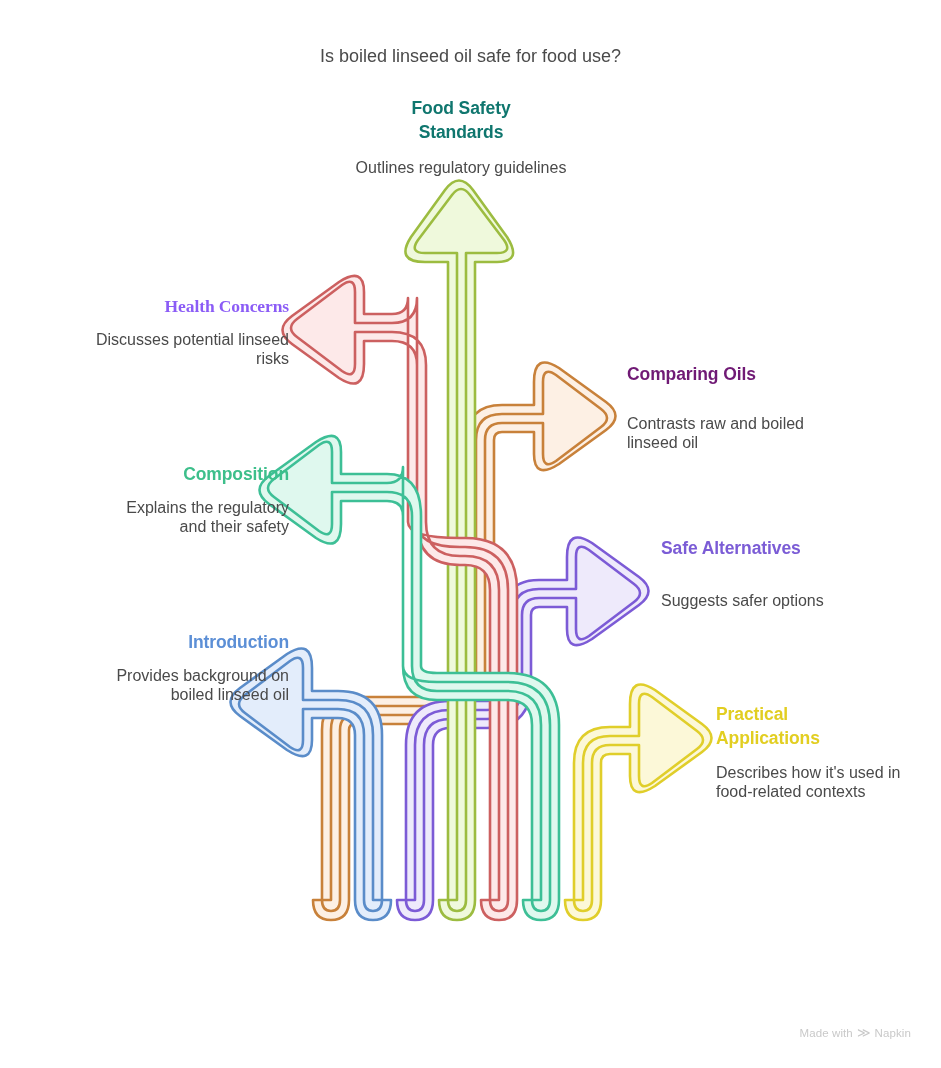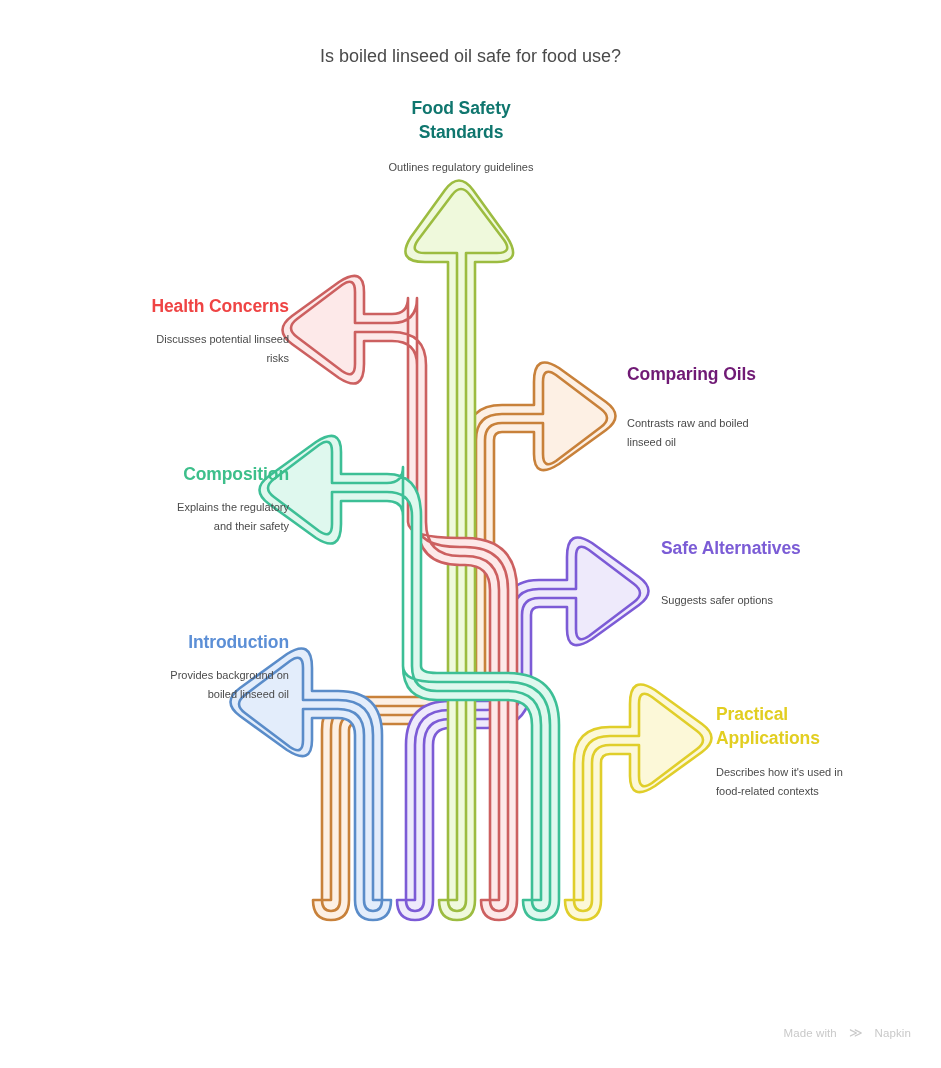--- a/index.html
+++ b/index.html
@@ -25,21 +25,21 @@
   .node-title {
     position: absolute;
     font-weight: bold;
     font-size: 17.5px;
     line-height: 24px;
     letter-spacing: -0.1px;
     white-space: pre-line;
   }
   .node-desc {
     position: absolute;
-    font-size: 11px;
+    font-size: 16px;
     line-height: 19px;
     color: #4a4a4a;
     white-space: pre-line;
   }
   .align-right { text-align: right; }
   .align-left  { text-align: left;  }
   .align-center{ text-align: center;}
 
   #page-title {
     position: absolute;
@@ -49,21 +49,21 @@
     font-size: 18px;
     color: #4a4a4a;
   }
   #napkin-credit {
     position: absolute;
     right: 30px; bottom: 29px;
     font-size: 11.5px;
     color: #c9c9c9;
     display: flex;
     align-items: center;
-    gap: 12px;
+    gap: 4px;
     letter-spacing: 0.1px;
   }
   #napkin-credit .logo-glyph {
     font-size: 13px;
     line-height: 1;
     transform: translateY(-0.5px);
   }
 </style>
 </head>
 <body>
@@ -355,21 +355,21 @@
                Q 601 920 583 920
                Q 565 920 565 900 Z" fill="#FCF8D8" stroke="#E0CE2A"></path>
 
     </g>
   </svg>
 
   <div class="node-title align-center" style="left:346px; top:96px; width:230px; color:#0f766e;">Food Safety
 Standards</div>
   <div class="node-desc align-center" style="left:326px; top:158px; width:270px;">Outlines regulatory guidelines</div>
 
-  <div class="node-title align-right" style="left:39px; top:294px; width:250px; color:#ef4444;">Health Concerns</div>
+  <div class="node-title align-right" style="left:39px; top:294px; width:250px; color:#8b5cf6;font-family:Liberation Serif, serif;">Health Concerns</div>
   <div class="node-desc align-right" style="left:39px; top:330px; width:250px;">Discusses potential linseed
 risks</div>
 
   <div class="node-title align-left" style="left:627px; top:362px; width:260px; color:#701a75;">Comparing Oils</div>
   <div class="node-desc align-left" style="left:627px; top:414px; width:250px;">Contrasts raw and boiled
 linseed oil</div>
 
   <div class="node-title align-right" style="left:29px; top:462px; width:260px; color:#3DBF8B;">Composition</div>
   <div class="node-desc align-right" style="left:29px; top:498px; width:260px;">Explains the regulatory
 and their safety</div>

